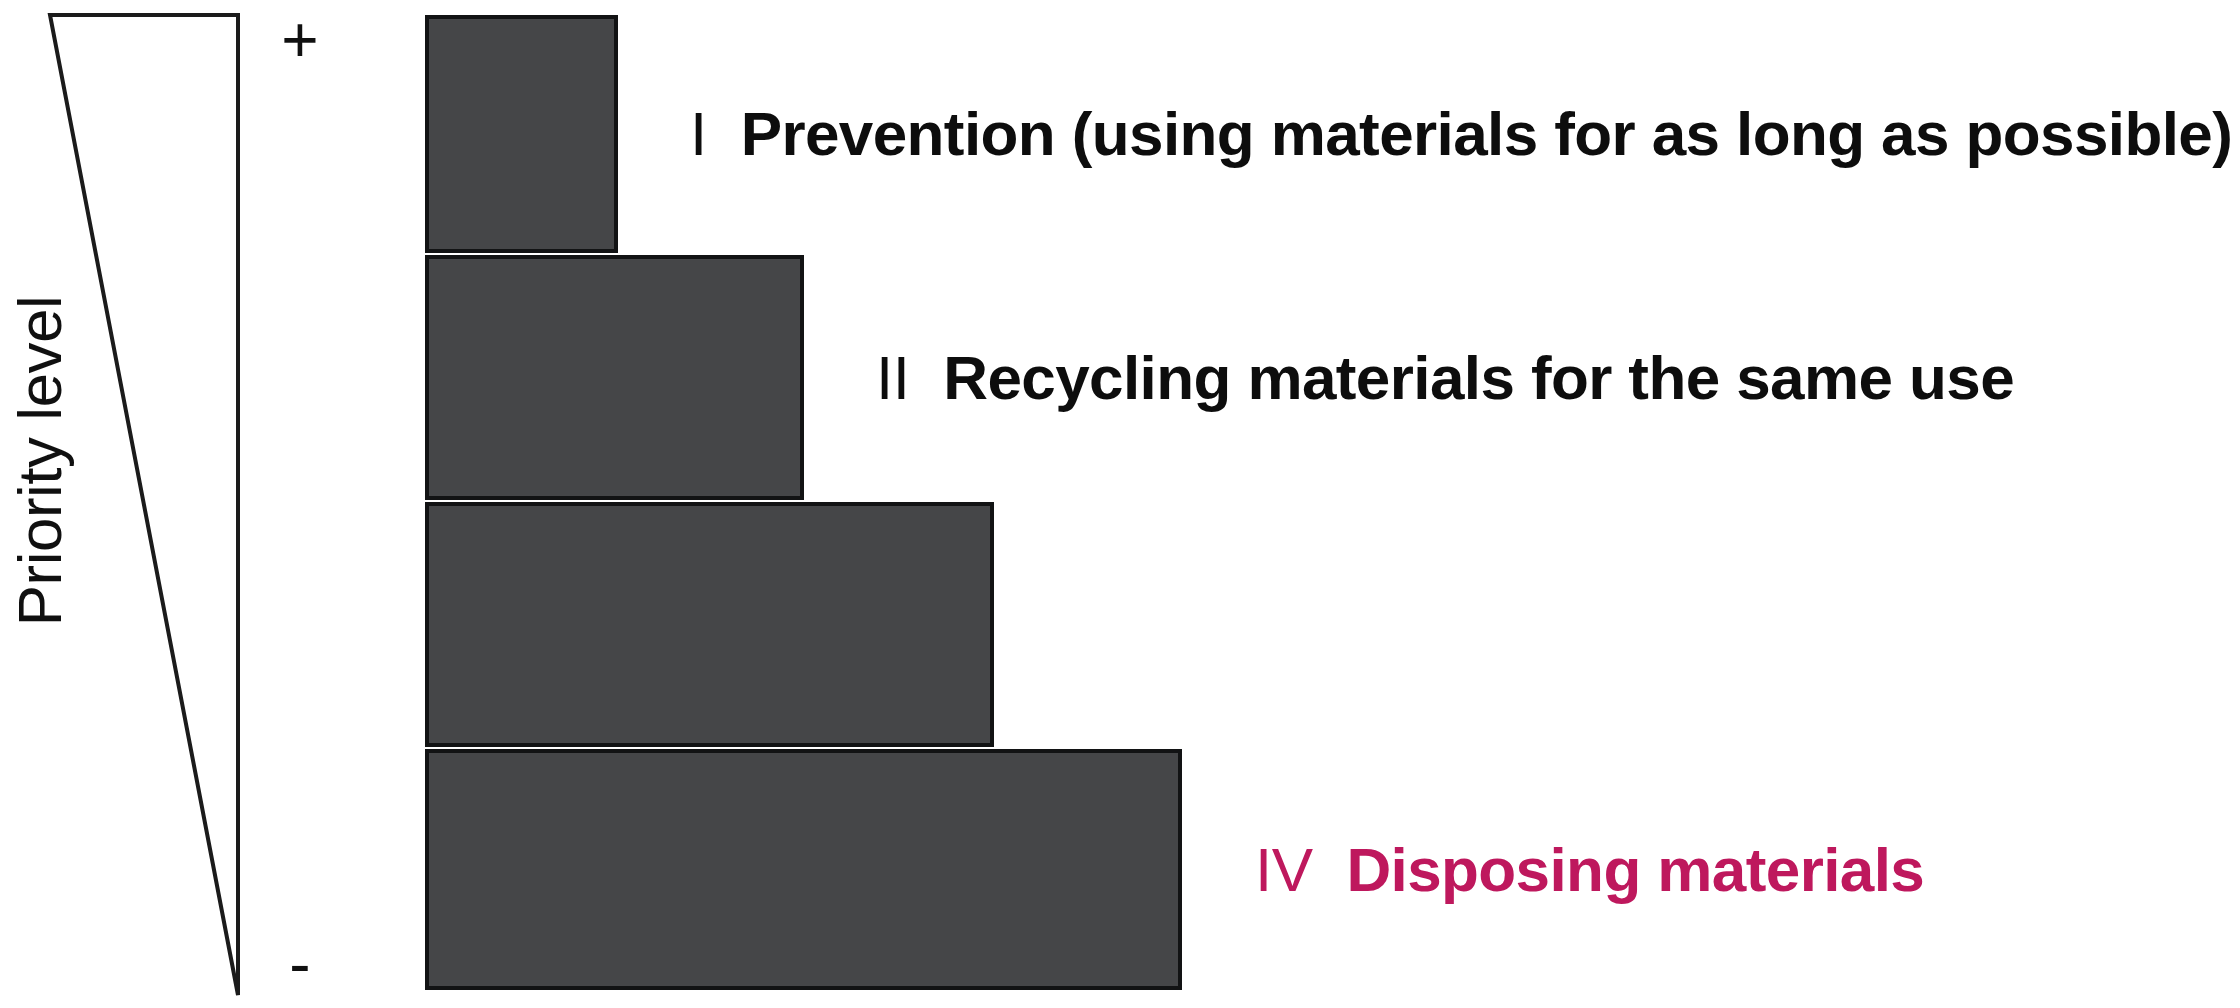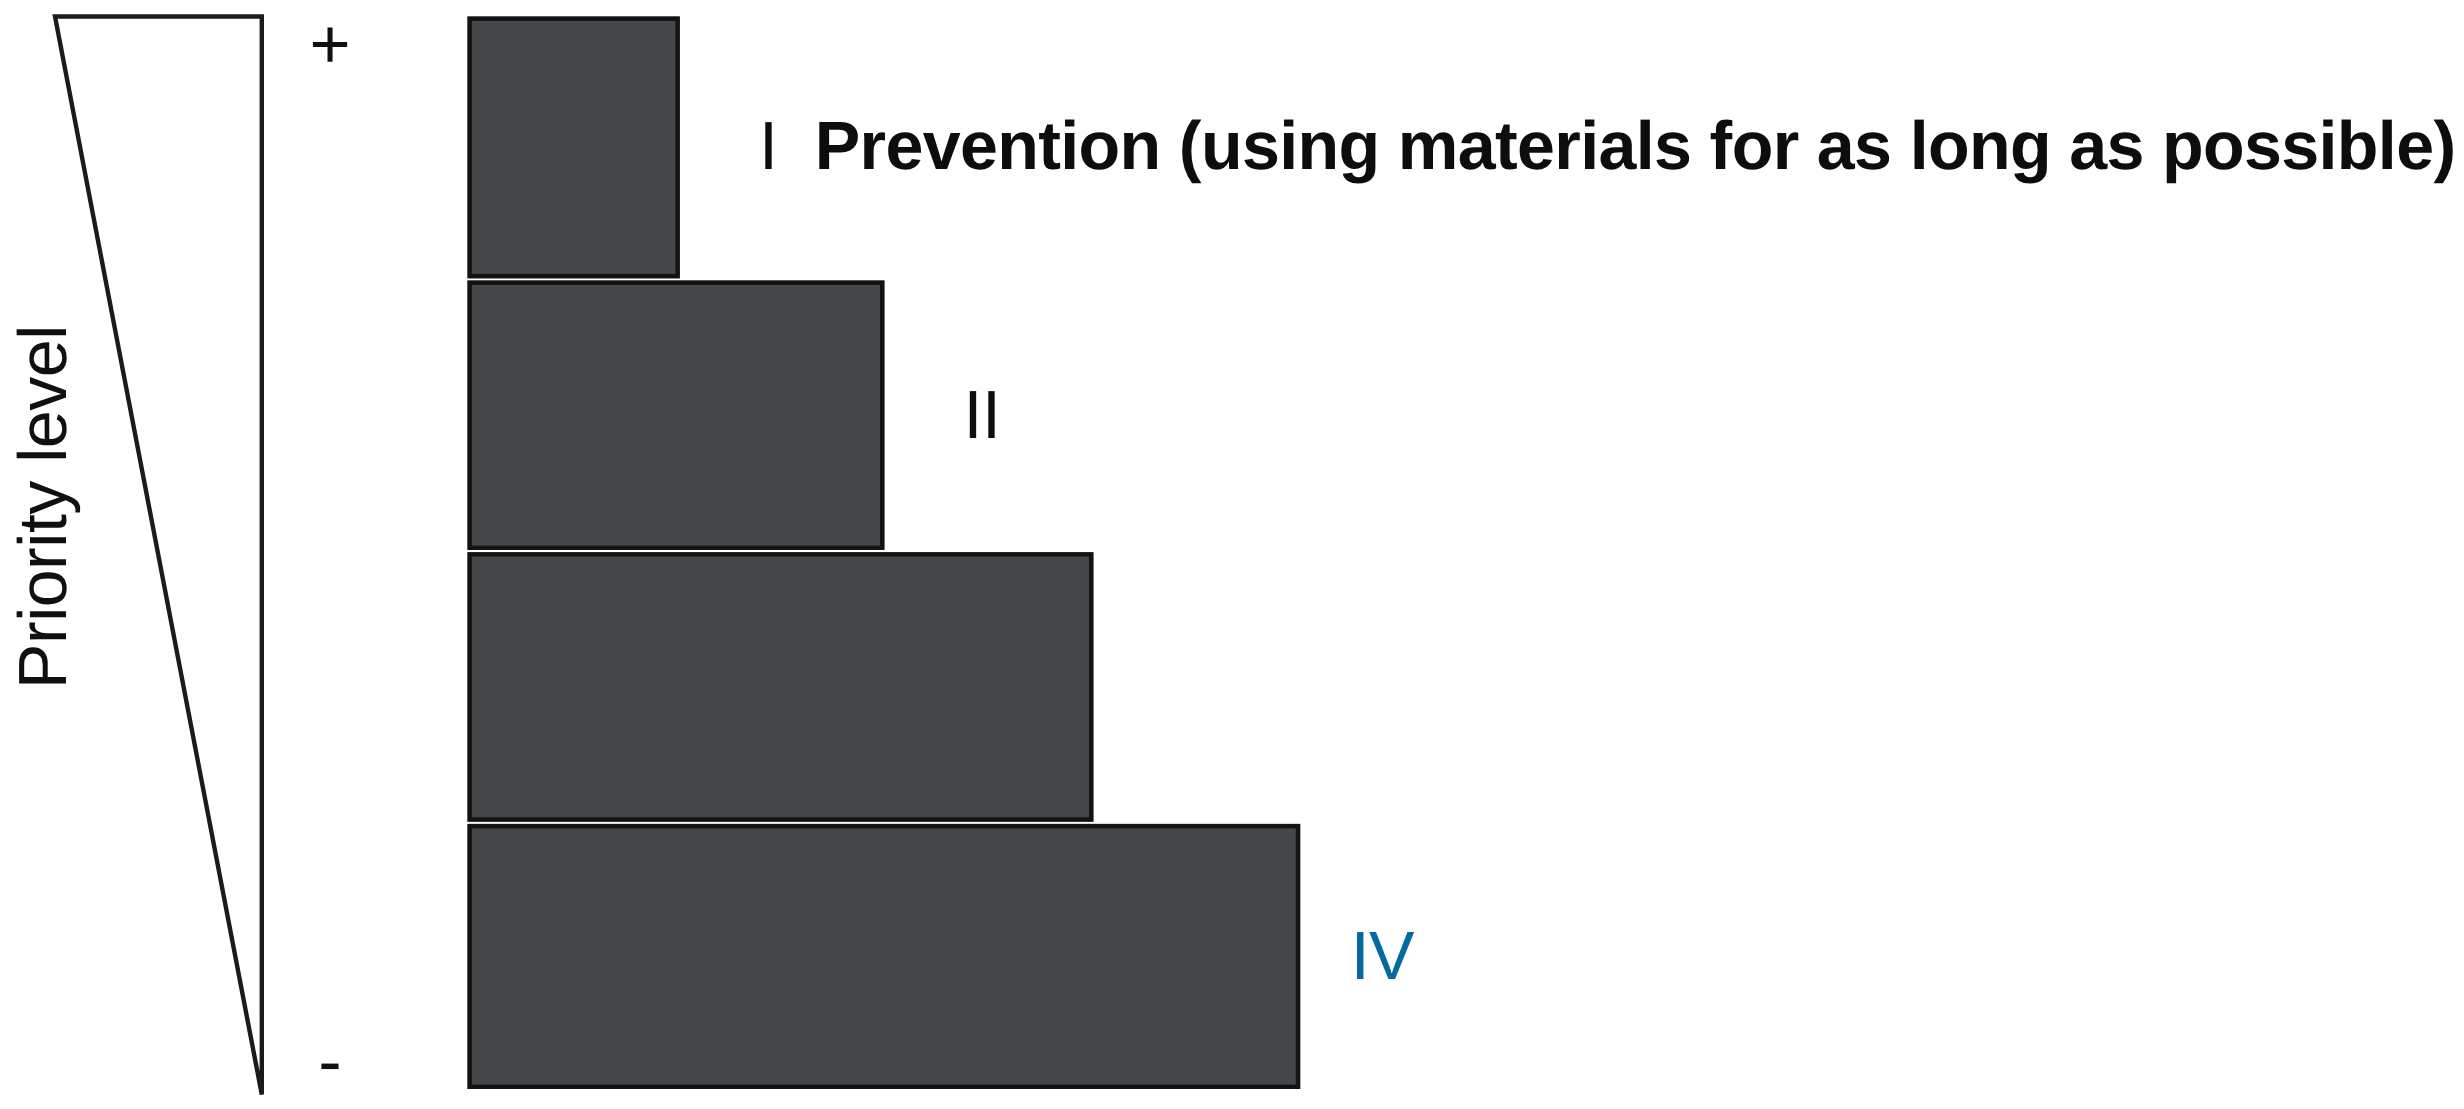--- a/index.html
+++ b/index.html
@@ -141,28 +141,30 @@
       <div class="step-label" id="step-label-0" style="left: 690px; color: rgb(13, 13, 13);">
         <span class="step-numeral">I</span>
         <span class="step-text">Prevention (using materials for as long as possible)</span>
       </div>
     </div>
 
     <div class="step-row" id="step-row-1" style="top: 255px; height: 245px;">
       <div class="step-bar" id="step-bar-1" style="width: 379px; height: 245px; background: rgb(69, 70, 72); border-color: rgb(18, 19, 20);"></div>
       <div class="step-label" id="step-label-1" style="left: 876px; color: rgb(13, 13, 13); justify-content: flex-end;">
         <span class="step-numeral">II</span>
+        <span class="step-text">Recycling materials for the same use</span>
       </div>
     </div>
 
     <div class="step-row" id="step-row-2" style="top: 502px; height: 245px;">
       <div class="step-bar" id="step-bar-2" style="width: 569px; height: 245px; background: rgb(69, 70, 72); border-color: rgb(18, 19, 20);"></div>
     </div>
 
     <div class="step-row" id="step-row-3" style="top: 749px; height: 241px;">
       <div class="step-bar" id="step-bar-3" style="width: 757px; height: 241px; background: rgb(69, 70, 72); border-color: rgb(18, 19, 20);"></div>
-      <div class="step-label" id="step-label-3" style="left: 1228px; color: #0369a1; align-items: center;">
+      <div class="step-label" id="step-label-3" style="left: 1255px; color: #be185d; align-items: center;">
         <span class="step-numeral">IV</span>
+        <span class="step-text">Disposing materials</span>
       </div>
     </div>
 
   </div>
 </div>
 
 </body></html>

